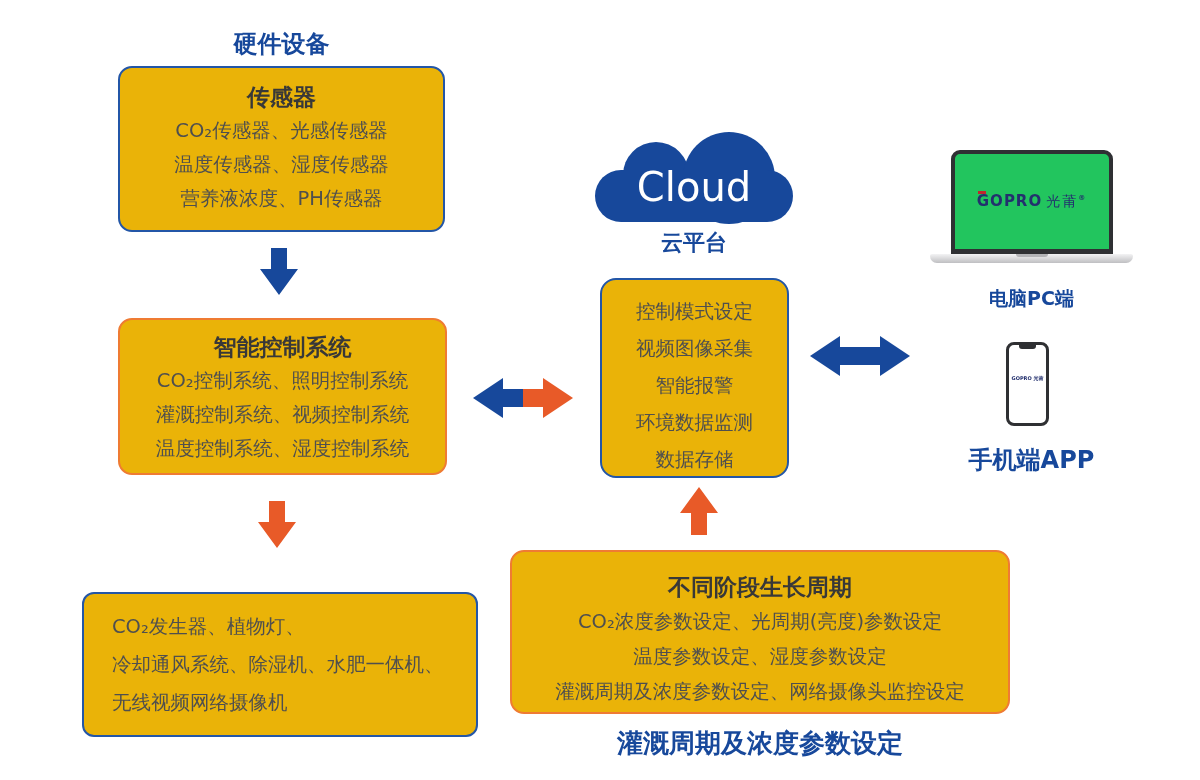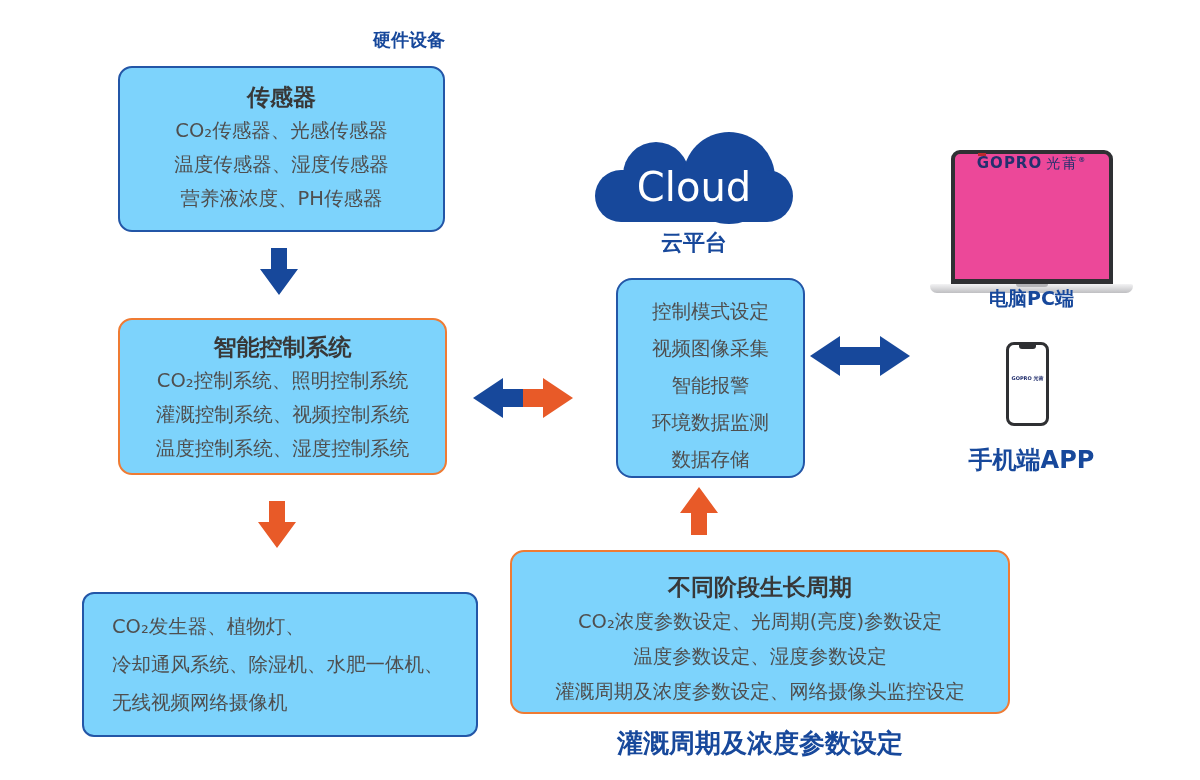--- a/index.html
+++ b/index.html
@@ -1,31 +1,31 @@
 <!DOCTYPE html>
 <html><head>
 <meta charset="utf-8">
 <style>
   * { margin:0; padding:0; box-sizing:border-box; }
   html,body { background:#ffffff; }
   body { font-family:"DejaVu Sans","Liberation Sans",sans-serif; }
   .stage { position:relative; width:1200px; height:780px; background:#ffffff; overflow:hidden; }
 
   
-  .box { position:absolute; border-radius:14px; background:#7dd3fc; text-align:center; }
+  .box { position:absolute; border-radius:14px; background:#eab308; text-align:center; }
   .blue-box   { border:2px solid #2356a7; }
   .orange-box { border:2px solid #ef7b33; }
   .box-title  { font-weight:bold; color:#383838; font-size:23px; line-height:34px; }
   .box-line   { color:#4f4f4f; font-size:19.5px; line-height:34px; }
 
   
   .label { position:absolute; color:#17489b; font-weight:bold; text-align:center; }
 
   
-  .hardware-label { left:118px; top:28px;  width:327px; font-size:18px;text-align:right; }
+  .hardware-label { left:118px; top:28px;  width:327px; font-size:24px; }
   .sensor-box     { left:118px; top:66px;  width:327px; height:166px; padding-top:12px; }
   .control-box    { left:118px; top:318px; width:329px; height:157px; padding-top:10px; }
   .devices-box    { left:82px;  top:568px; width:396px; height:145px; border-radius:12px;
                     text-align:left; padding:14px 10px 0 28px;margin-top:24px; }
   .devices-box .box-line { line-height:38px; }
 
   .arrow { position:absolute; }
   .arrow-sensor-to-control { left:260px; top:248px; }
   .arrow-control-to-devices{ left:258px; top:501px; }
   .arrow-growth-to-platform{ left:680px; top:487px; }
@@ -35,32 +35,32 @@
   
   .cloud { position:absolute; left:595px; top:132px; width:198px; height:90px; }
   .cloud-part { position:absolute; background:#17489b; border-radius:50%; }
   .cloud-base { left:0; top:38px; width:198px; height:52px; border-radius:26px; }
   .cloud-bump-l { left:28px; top:10px; width:66px; height:66px; }
   .cloud-bump-r { left:88px; top:0;   width:92px; height:92px; }
   .cloud-text { position:absolute; left:0; top:32px; width:100%; text-align:center;
                 color:#ffffff; font-size:40px; z-index:2; }
   .cloud-label { left:595px; top:228px; width:198px; font-size:22px; }
 
-  .platform-box { left:600px; top:278px; width:189px; height:200px; border-radius:16px; padding-top:13px;margin-left:16px; }
+  .platform-box { left:600px; top:278px; width:189px; height:200px; border-radius:16px; padding-top:13px; }
   .platform-box .box-line { line-height:37px; }
 
   .growth-box { left:510px; top:550px; width:500px; height:164px; padding-top:18px; }
   .growth-box .box-line { line-height:35px; }
   .solution-label { left:510px; top:726px; width:500px; font-size:26px; }
 
   
   .laptop { position:absolute; left:930px; top:150px; width:203px; }
-  .laptop-screen { margin:0 auto; width:162px; height:134px; background:#ec4899;
+  .laptop-screen { margin:0 auto; width:162px; height:104px; background:#22c55e;
                    border:4px solid #2f3033; border-bottom-width:5px; border-radius:9px 9px 0 0;
-                   display:flex; justify-content:center; }
+                   display:flex; align-items:center; justify-content:center; }
   .laptop-base { width:203px; height:9px; background:linear-gradient(#f3f3f4,#bfbfc2);
                  border-radius:3px 3px 10px 10px; position:relative; }
   .laptop-base::after { content:""; position:absolute; left:50%; top:0; transform:translateX(-50%);
                  width:32px; height:3px; background:#b3b3b6; border-radius:0 0 4px 4px; }
   .screen-logo { position:relative; color:#23306e; font-weight:bold; font-size:15px;
                  letter-spacing:1px; white-space:nowrap; }
   .logo-redbar { position:absolute; left:1px; top:-1px; width:8px; height:3px; background:#c0272d; }
   .logo-cn { font-size:14px; letter-spacing:2px; margin-left:4px; font-weight:normal; }
   .logo-reg { font-size:7px; vertical-align:super; }
   .pc-label    { left:930px; top:286px; width:203px; font-size:19px; }

